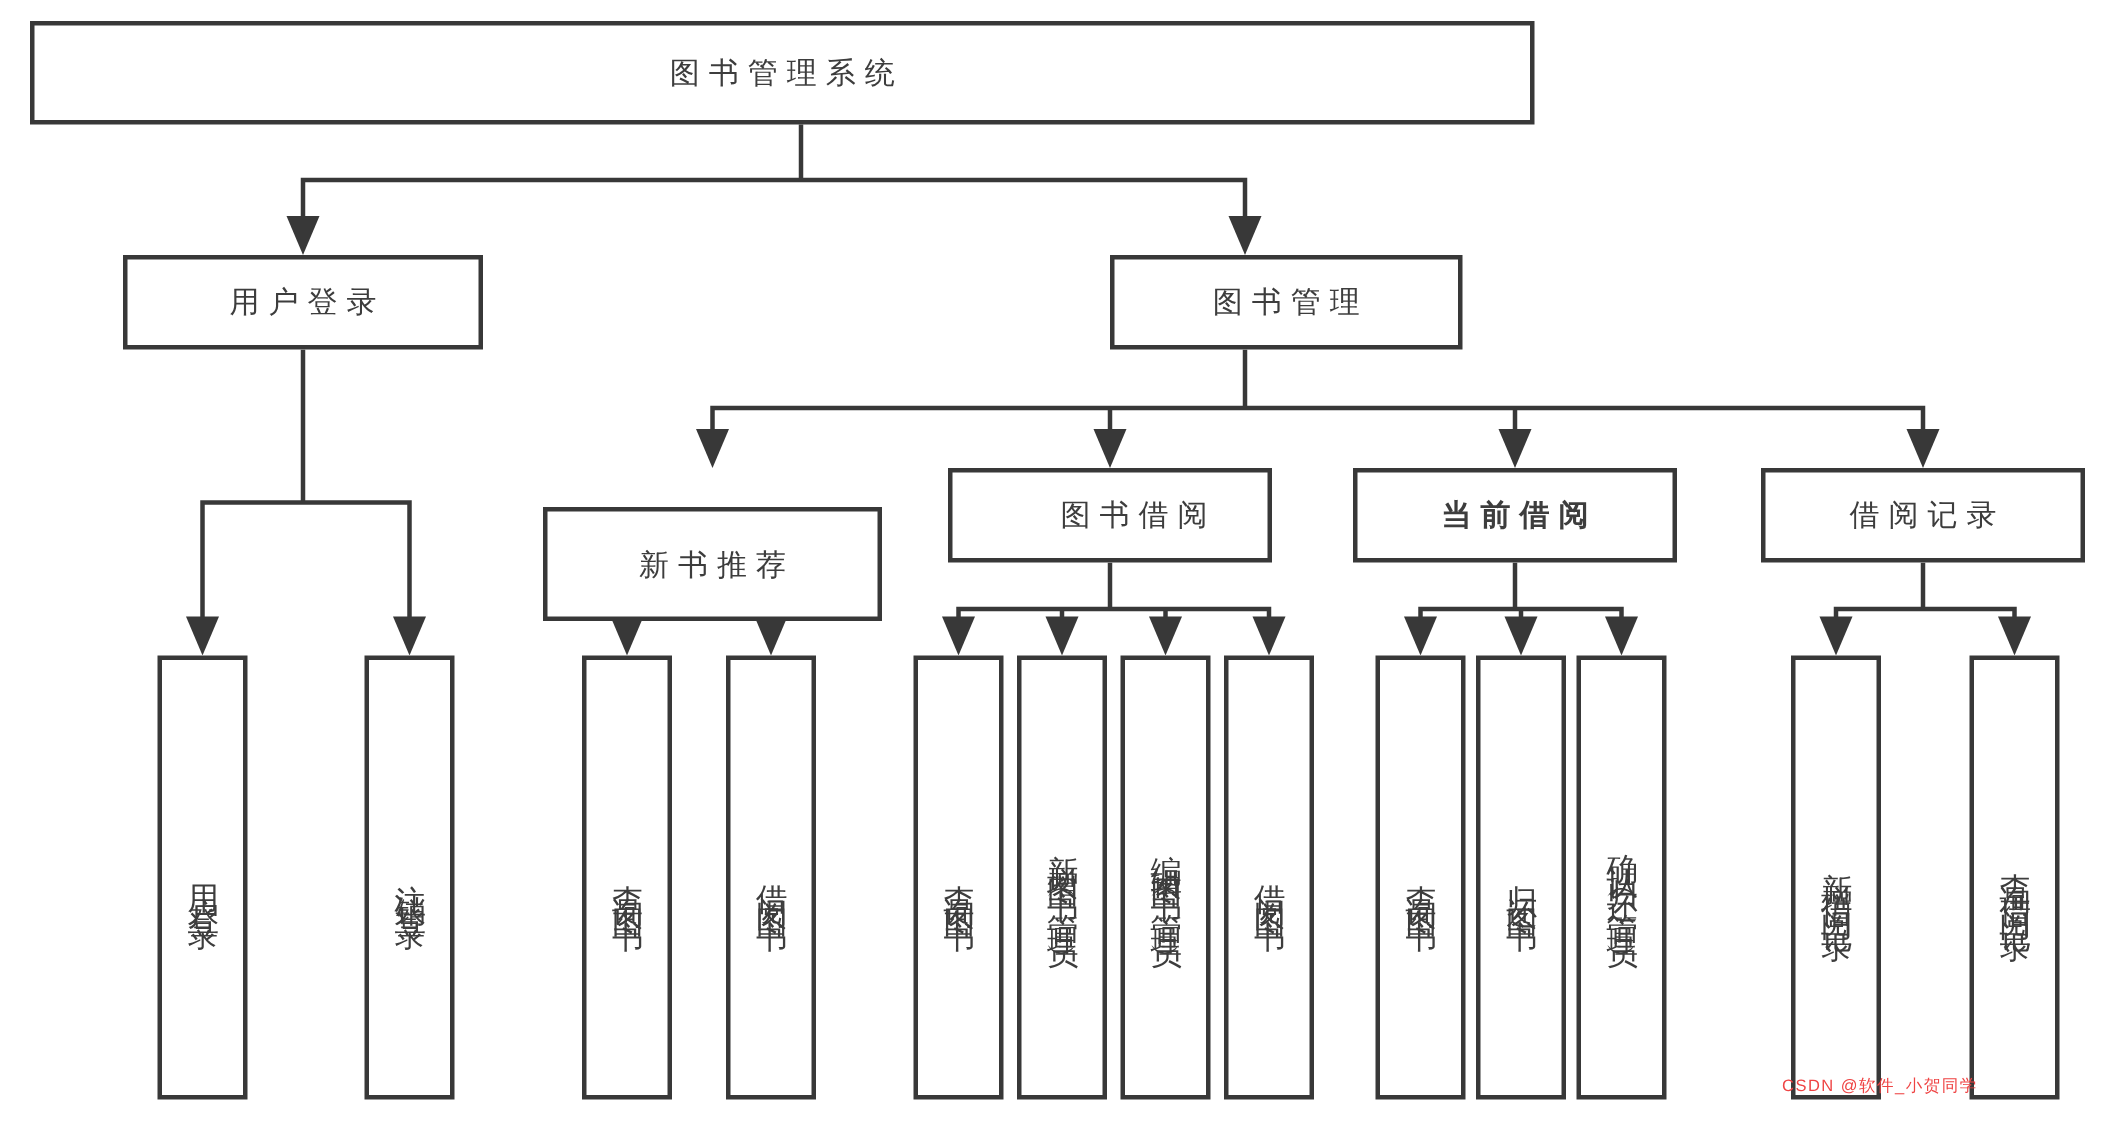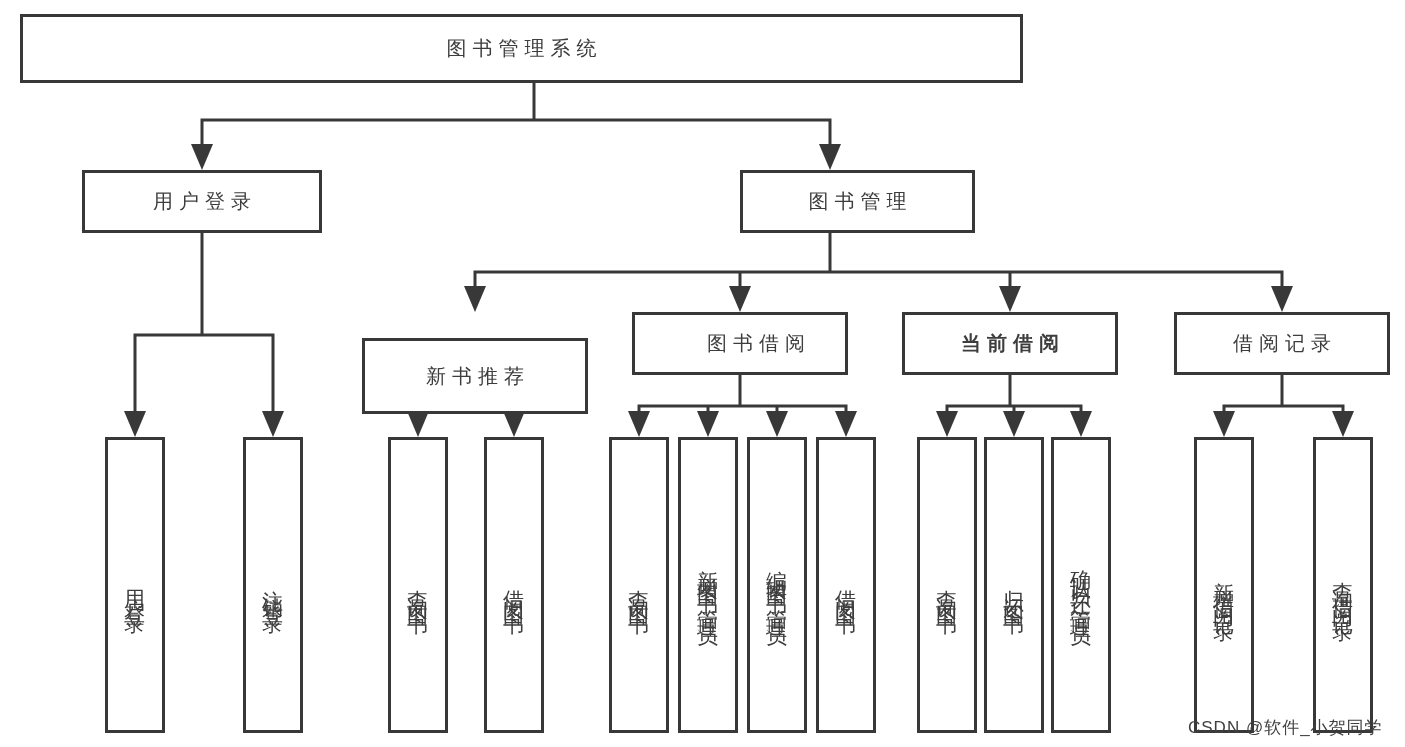--- a/index.html
+++ b/index.html
@@ -54,23 +54,23 @@
   .lf7 {left:747px;}
   .lf8 {left:816px;}
   .lf9 {left:917px;}
   .lf10{left:984px;}
   .lf11{left:1051px;}
   .lf12{left:1194px;}
   .lf13{left:1313px;}
   .watermark{
     position:absolute;
     left:1188px;top:716px;
-    font-size:17px;
+    font-size:11px;
     letter-spacing:1px;
-    color:#404040;
+    color:#ef4444;
     white-space:nowrap;
     z-index:5;
   }
 </style>
 </head>
 <body>
 
 <div class="canvas">
 
   <svg class="wires" width="1405" height="747" viewBox="0 0 1405 747">

